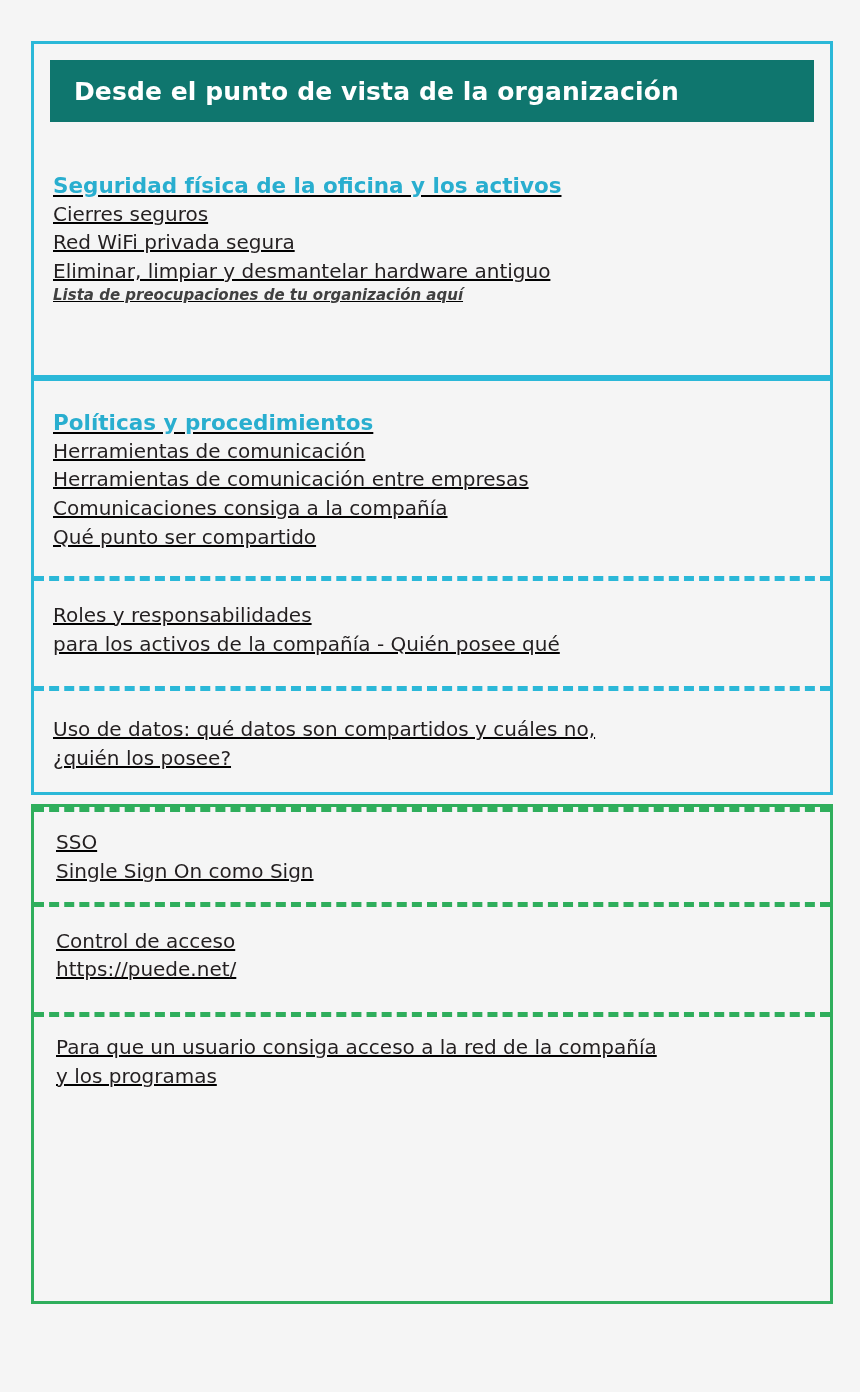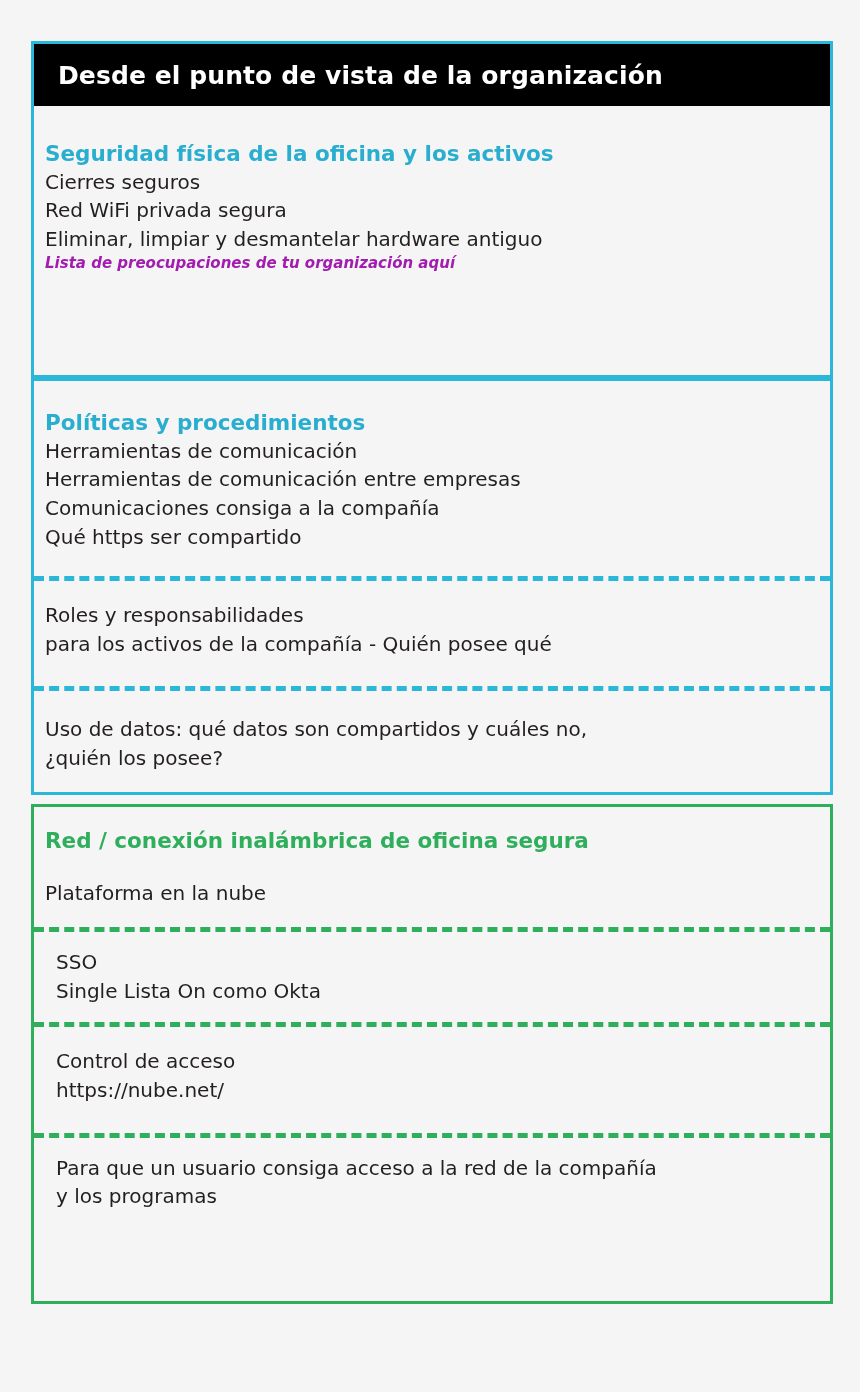--- a/index.html
+++ b/index.html
@@ -32,40 +32,41 @@
   }
   .card-cyan {
     border: 3px solid #2bb8d8;
   }
   .card-green {
     border: 3px solid #2fae5c;
   }
 
   
   .banner {
-    background: #000000;
-    margin: 0;
+    background: #0f766e;
+    margin: 16px;
     height: 62px;
     display: flex;
     align-items: center;
     padding: 0 0 0 24px;
     box-sizing: border-box;
   }
   .banner-title {
     color: #ffffff;
     font-size: 25px;
     font-weight: bold;
     letter-spacing: 0.1px;
     line-height: 1;
   }
 
   
   .block {
-    padding: 0 18px 0 11px;
+    padding: 0 18px 0 19px;
     box-sizing: border-box;
+    text-decoration: underline;
   }
 
   .heading {
     font-size: 21.5px;
     font-weight: bold;
     line-height: 1.28;
     margin: 0;
   }
   .heading-cyan { color: #29aecf; }
   .heading-green { color: #2fae5c; }
@@ -75,21 +76,21 @@
     font-size: 20px;
     color: #231f20;
     line-height: 1.44;
     margin: 0;
     white-space: pre;
   }
   .note {
     font-size: 15px;
     font-weight: bold;
     font-style: italic;
-    color: #a21caf;
+    color: #404040;
     line-height: 1.2;
     margin: 0;
   }
 
   
   .dash-cyan,
   .dash-green {
     height: 0;
     border-top-width: 5px;
     border-top-style: dashed;
@@ -135,58 +136,54 @@
 
   </section>
 
   <section class="card card-cyan" id="card-pol">
 
     <div class="block pad-t-28 pad-b-24">
       <p class="heading heading-cyan">Políticas y procedimientos</p>
       <p class="line">Herramientas de comunicación</p>
       <p class="line">Herramientas de comunicación entre empresas</p>
       <p class="line">Comunicaciones consiga a la compañía</p>
-      <p class="line">Qué https ser compartido</p>
+      <p class="line">Qué punto ser compartido</p>
     </div>
 
     <div class="dash-cyan"></div>
 
     <div class="block pad-t-20 pad-b-28">
       <p class="line">Roles y responsabilidades</p>
       <p class="line">para los activos de la compañía - Quién posee qué</p>
     </div>
 
     <div class="dash-cyan"></div>
 
     <div class="block pad-t-24">
       <p class="line">Uso de datos: qué datos son compartidos y cuáles no,</p>
       <p class="line">¿quién los posee?</p>
     </div>
 
   </section>
 
   <section class="card card-green" id="card-net">
 
-    <div class="block pad-t-20 pad-b-20">
-      <p class="heading heading-green">Red / conexión inalámbrica de oficina segura</p>
-      <p class="line pad-t-24">Plataforma en la nube</p>
-    </div>
 
     <div class="dash-green"></div>
 
     <div class="block indent-1 pad-t-16 pad-b-16">
       <p class="line">SSO</p>
-      <p class="line">Single Lista On como Okta</p>
+      <p class="line">Single Sign On como Sign</p>
     </div>
 
     <div class="dash-green"></div>
 
     <div class="block indent-1 pad-t-20 pad-b-28">
       <p class="line">Control de acceso</p>
-      <p class="line">https://nube.net/</p>
+      <p class="line">https://puede.net/</p>
     </div>
 
     <div class="dash-green"></div>
 
     <div class="block indent-1 pad-t-16">
       <p class="line">Para que un usuario consiga acceso a la red de la compañía</p>
       <p class="line">y los programas</p>
     </div>
 
   </section>

